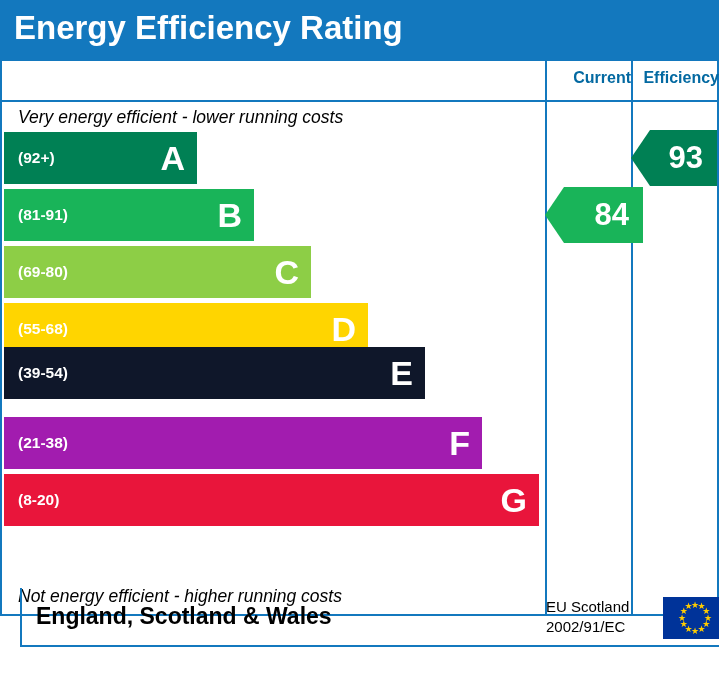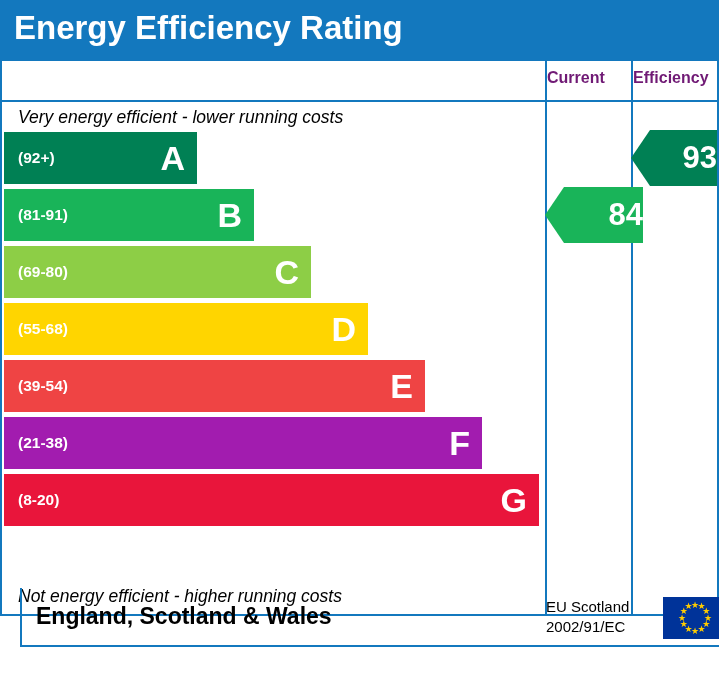--- a/index.html
+++ b/index.html
@@ -69,22 +69,22 @@
     top: 39px;
     height: 2px;
     background: #1378be;
   }
 
   .col-head {
     position: absolute;
     top: 8px;
     font-size: 16px;
     font-weight: bold;
-    color: #701a75;
-    text-align: left;
+    color: #0369a1;
+    text-align: right;
   }
   .col-head-current { left: 545px; width: 84px; }
   .col-head-potential { left: 631px; width: 86px; }
 
   
   .caption {
     position: absolute;
     left: 16px;
     font-style: italic;
     font-size: 17.5px;
@@ -125,20 +125,21 @@
   
   .pointer {
     position: absolute;
     height: 56px;
     color: #ffffff;
     font-size: 31px;
     font-weight: bold;
     display: flex;
     align-items: center;
     justify-content: flex-end;
+    padding-right: 14px;
     box-sizing: border-box;
   }
   .pointer .tip {
     position: absolute;
     left: -19px;
     top: 0;
     width: 0;
     height: 0;
     border-top: 28px solid transparent;
     border-bottom: 28px solid transparent;
@@ -224,21 +225,21 @@
           <span class="band-letter">B</span>
         </div>
         <div class="band" style="top: 185px; width: 307px; background: rgb(141, 206, 70);">
           <span class="band-range">(69-80)</span>
           <span class="band-letter">C</span>
         </div>
         <div class="band" style="top: 242px; width: 364px; background: rgb(255, 213, 0);">
           <span class="band-range">(55-68)</span>
           <span class="band-letter">D</span>
         </div>
-        <div class="band" style="top: 299px; width: 421px; background: #ef4444;">
+        <div class="band" style="top: 286px; width: 421px; background: #0f172a;">
           <span class="band-range">(39-54)</span>
           <span class="band-letter">E</span>
         </div>
         <div class="band" style="top: 356px; width: 478px; background: #a21caf;">
           <span class="band-range">(21-38)</span>
           <span class="band-letter">F</span>
         </div>
         <div class="band" style="top: 413px; width: 535px; background: rgb(233, 21, 59);">
           <span class="band-range">(8-20)</span>
           <span class="band-letter">G</span>

